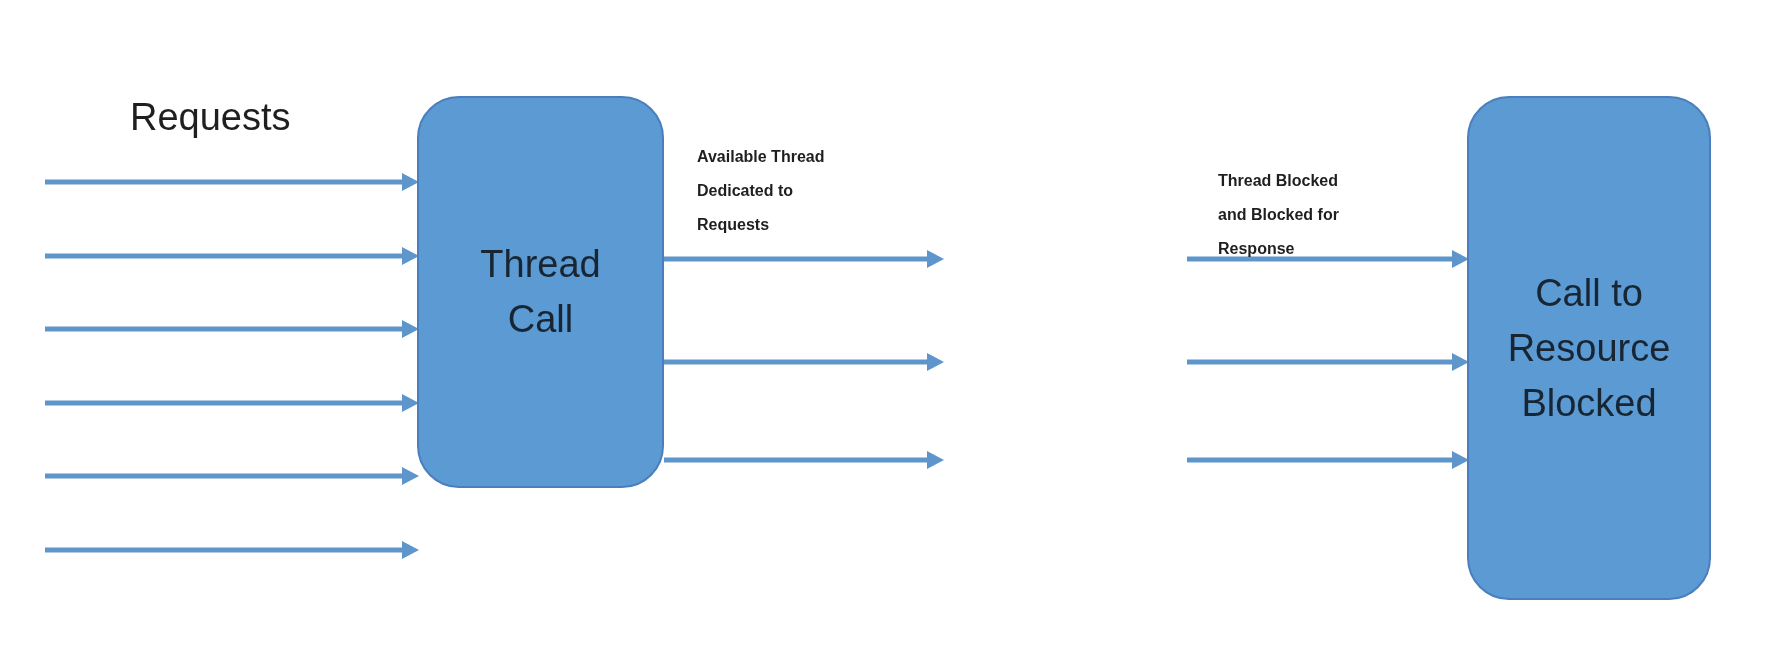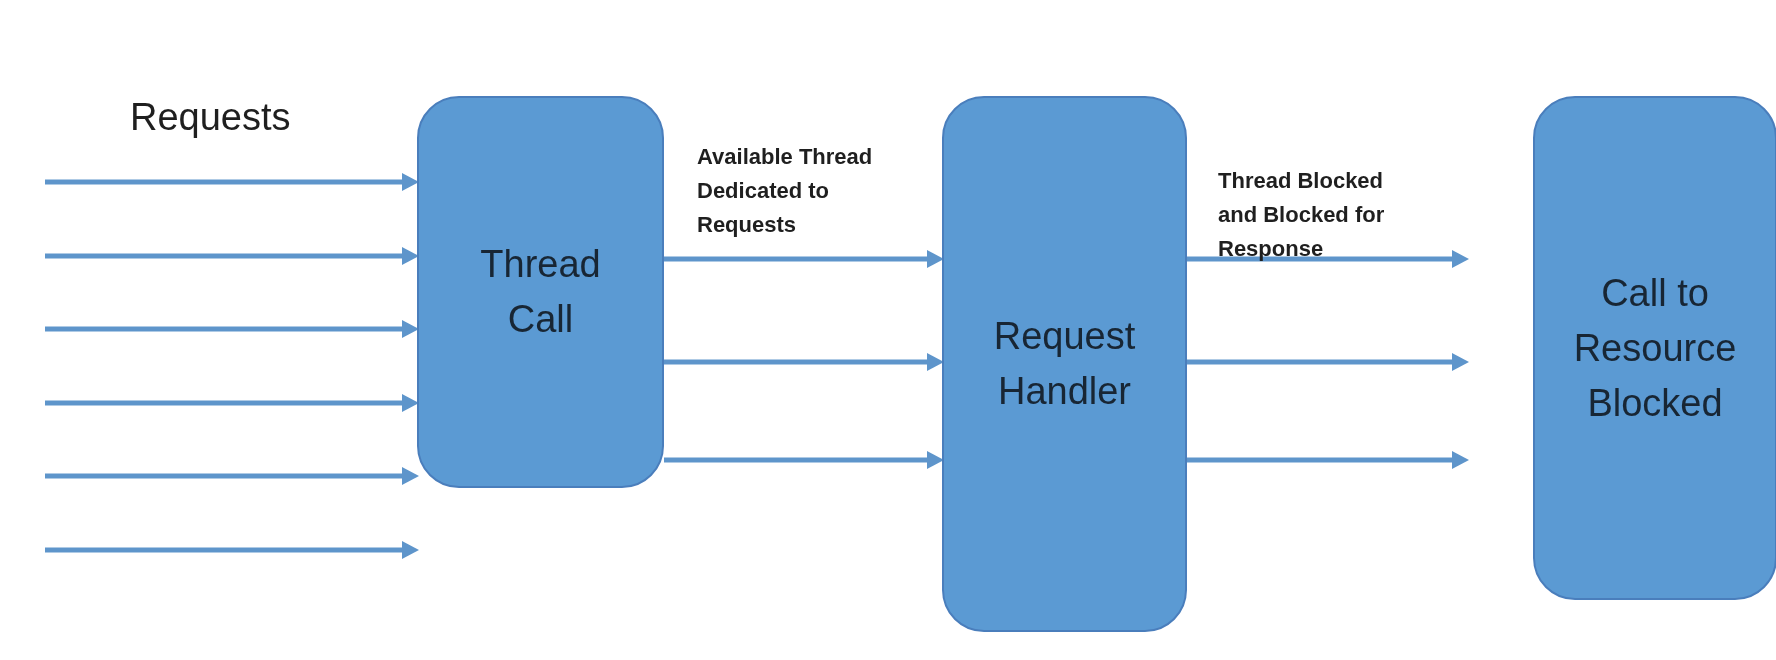--- a/index.html
+++ b/index.html
@@ -26,31 +26,31 @@
     align-items: center;
     justify-content: center;
     text-align: center;
     color: var(--node-text, #182634);
     font-size: 38px;
     line-height: 55px;
     box-sizing: border-box;
   }
   .node-1 { left: 417px; top: 96px;  width: 247px; height: 392px; }
   .node-2 { left: 942px; top: 96px;  width: 245px; height: 536px; }
-  .node-3 { left: 1533px; top: 96px; width: 244px; height: 504px; }
+  .node-3 { left: 1467px; top: 96px; width: 244px; height: 504px; }
   .requests-label {
     position: absolute;
     left: 130px; top: 96px;
     font-size: 38px;
     color: var(--label-text, #1f1f1f);
     white-space: nowrap;
   }
   .edge-label {
     position: absolute;
-    font-size: 22px;
+    font-size: 16px;
     font-weight: bold;
     line-height: 34px;
     color: var(--label-text, #1f1f1f);
     white-space: nowrap;
   }
   .edge-label-1 { left: 697px;  top: 140px; }
   .edge-label-2 { left: 1218px; top: 140px; margin-top: 24px; }
 </style>
 </head>
 <body style="background: rgb(255, 255, 255);">
@@ -86,26 +86,20 @@
 
   <div class="requests-label">Requests</div>
 
   <div class="node node-1">
     <div>
       <div>Thread</div>
       <div>Call</div>
     </div>
   </div>
 
-  <div class="node node-2">
-    <div>
-      <div>Request</div>
-      <div>Handler</div>
-    </div>
-  </div>
 
   <div class="node node-3">
     <div>
       <div>Call to</div>
       <div>Resource</div>
       <div>Blocked</div>
     </div>
   </div>
 
   <div class="edge-label edge-label-1">

